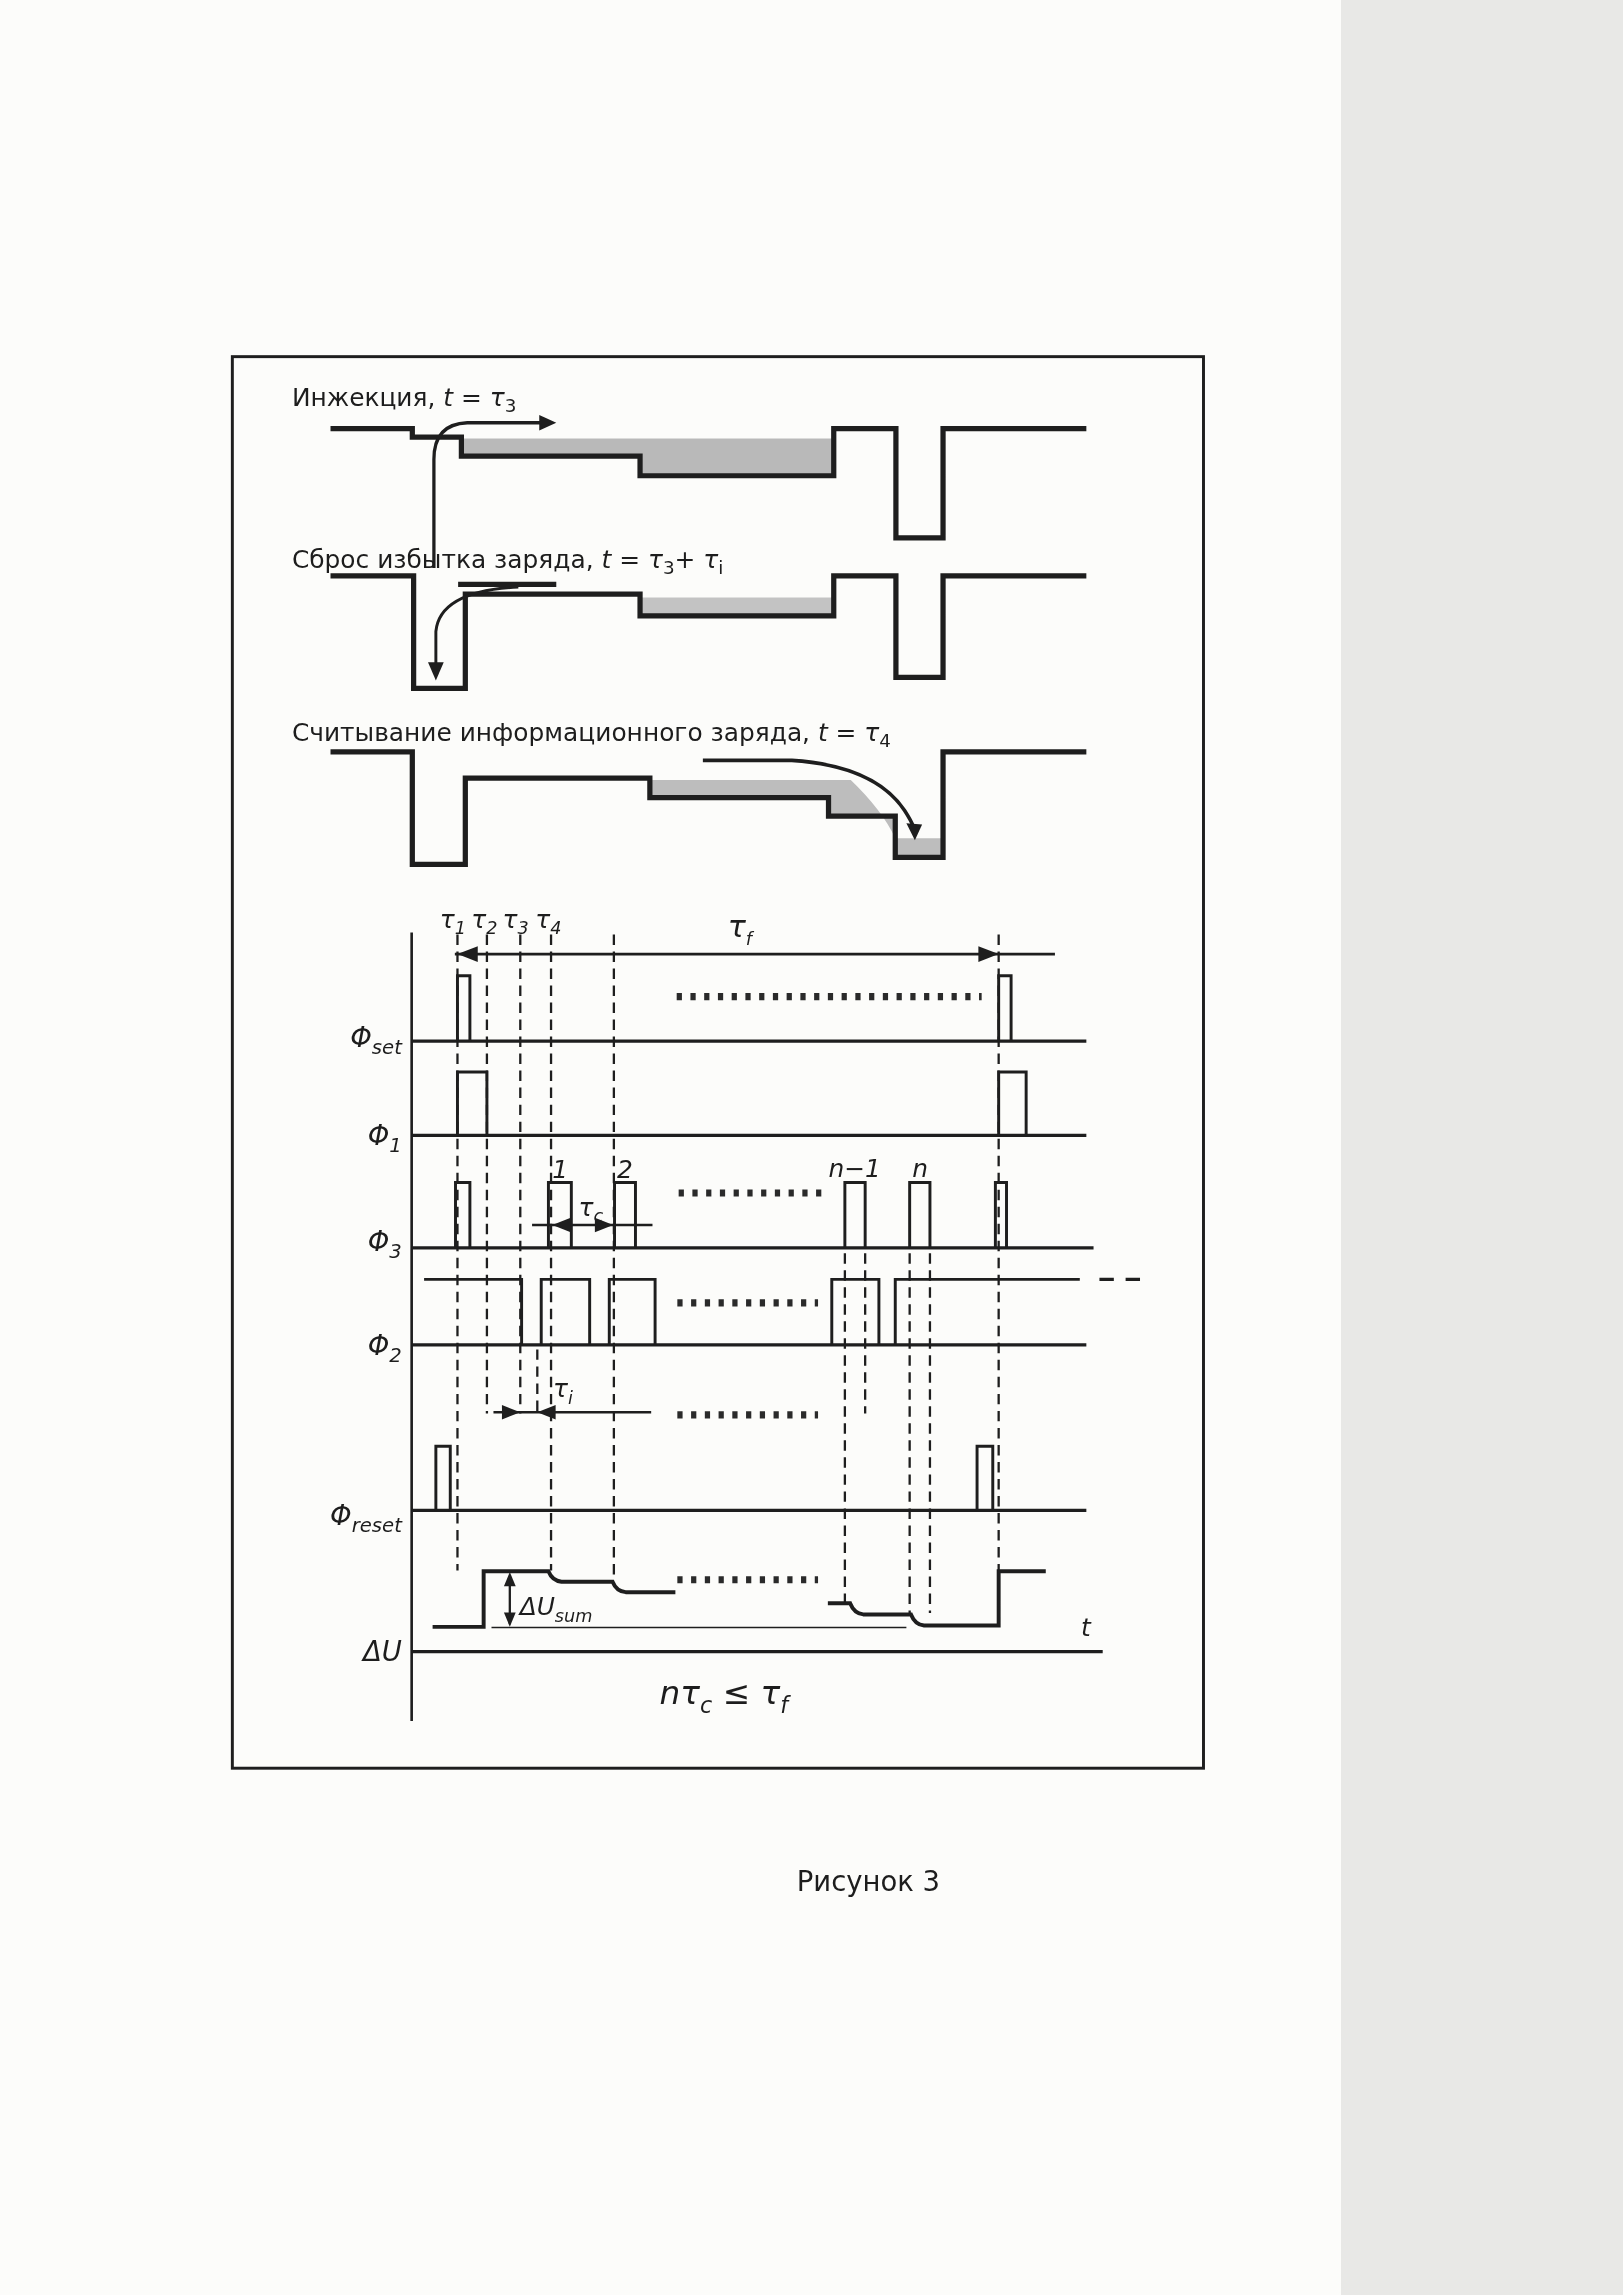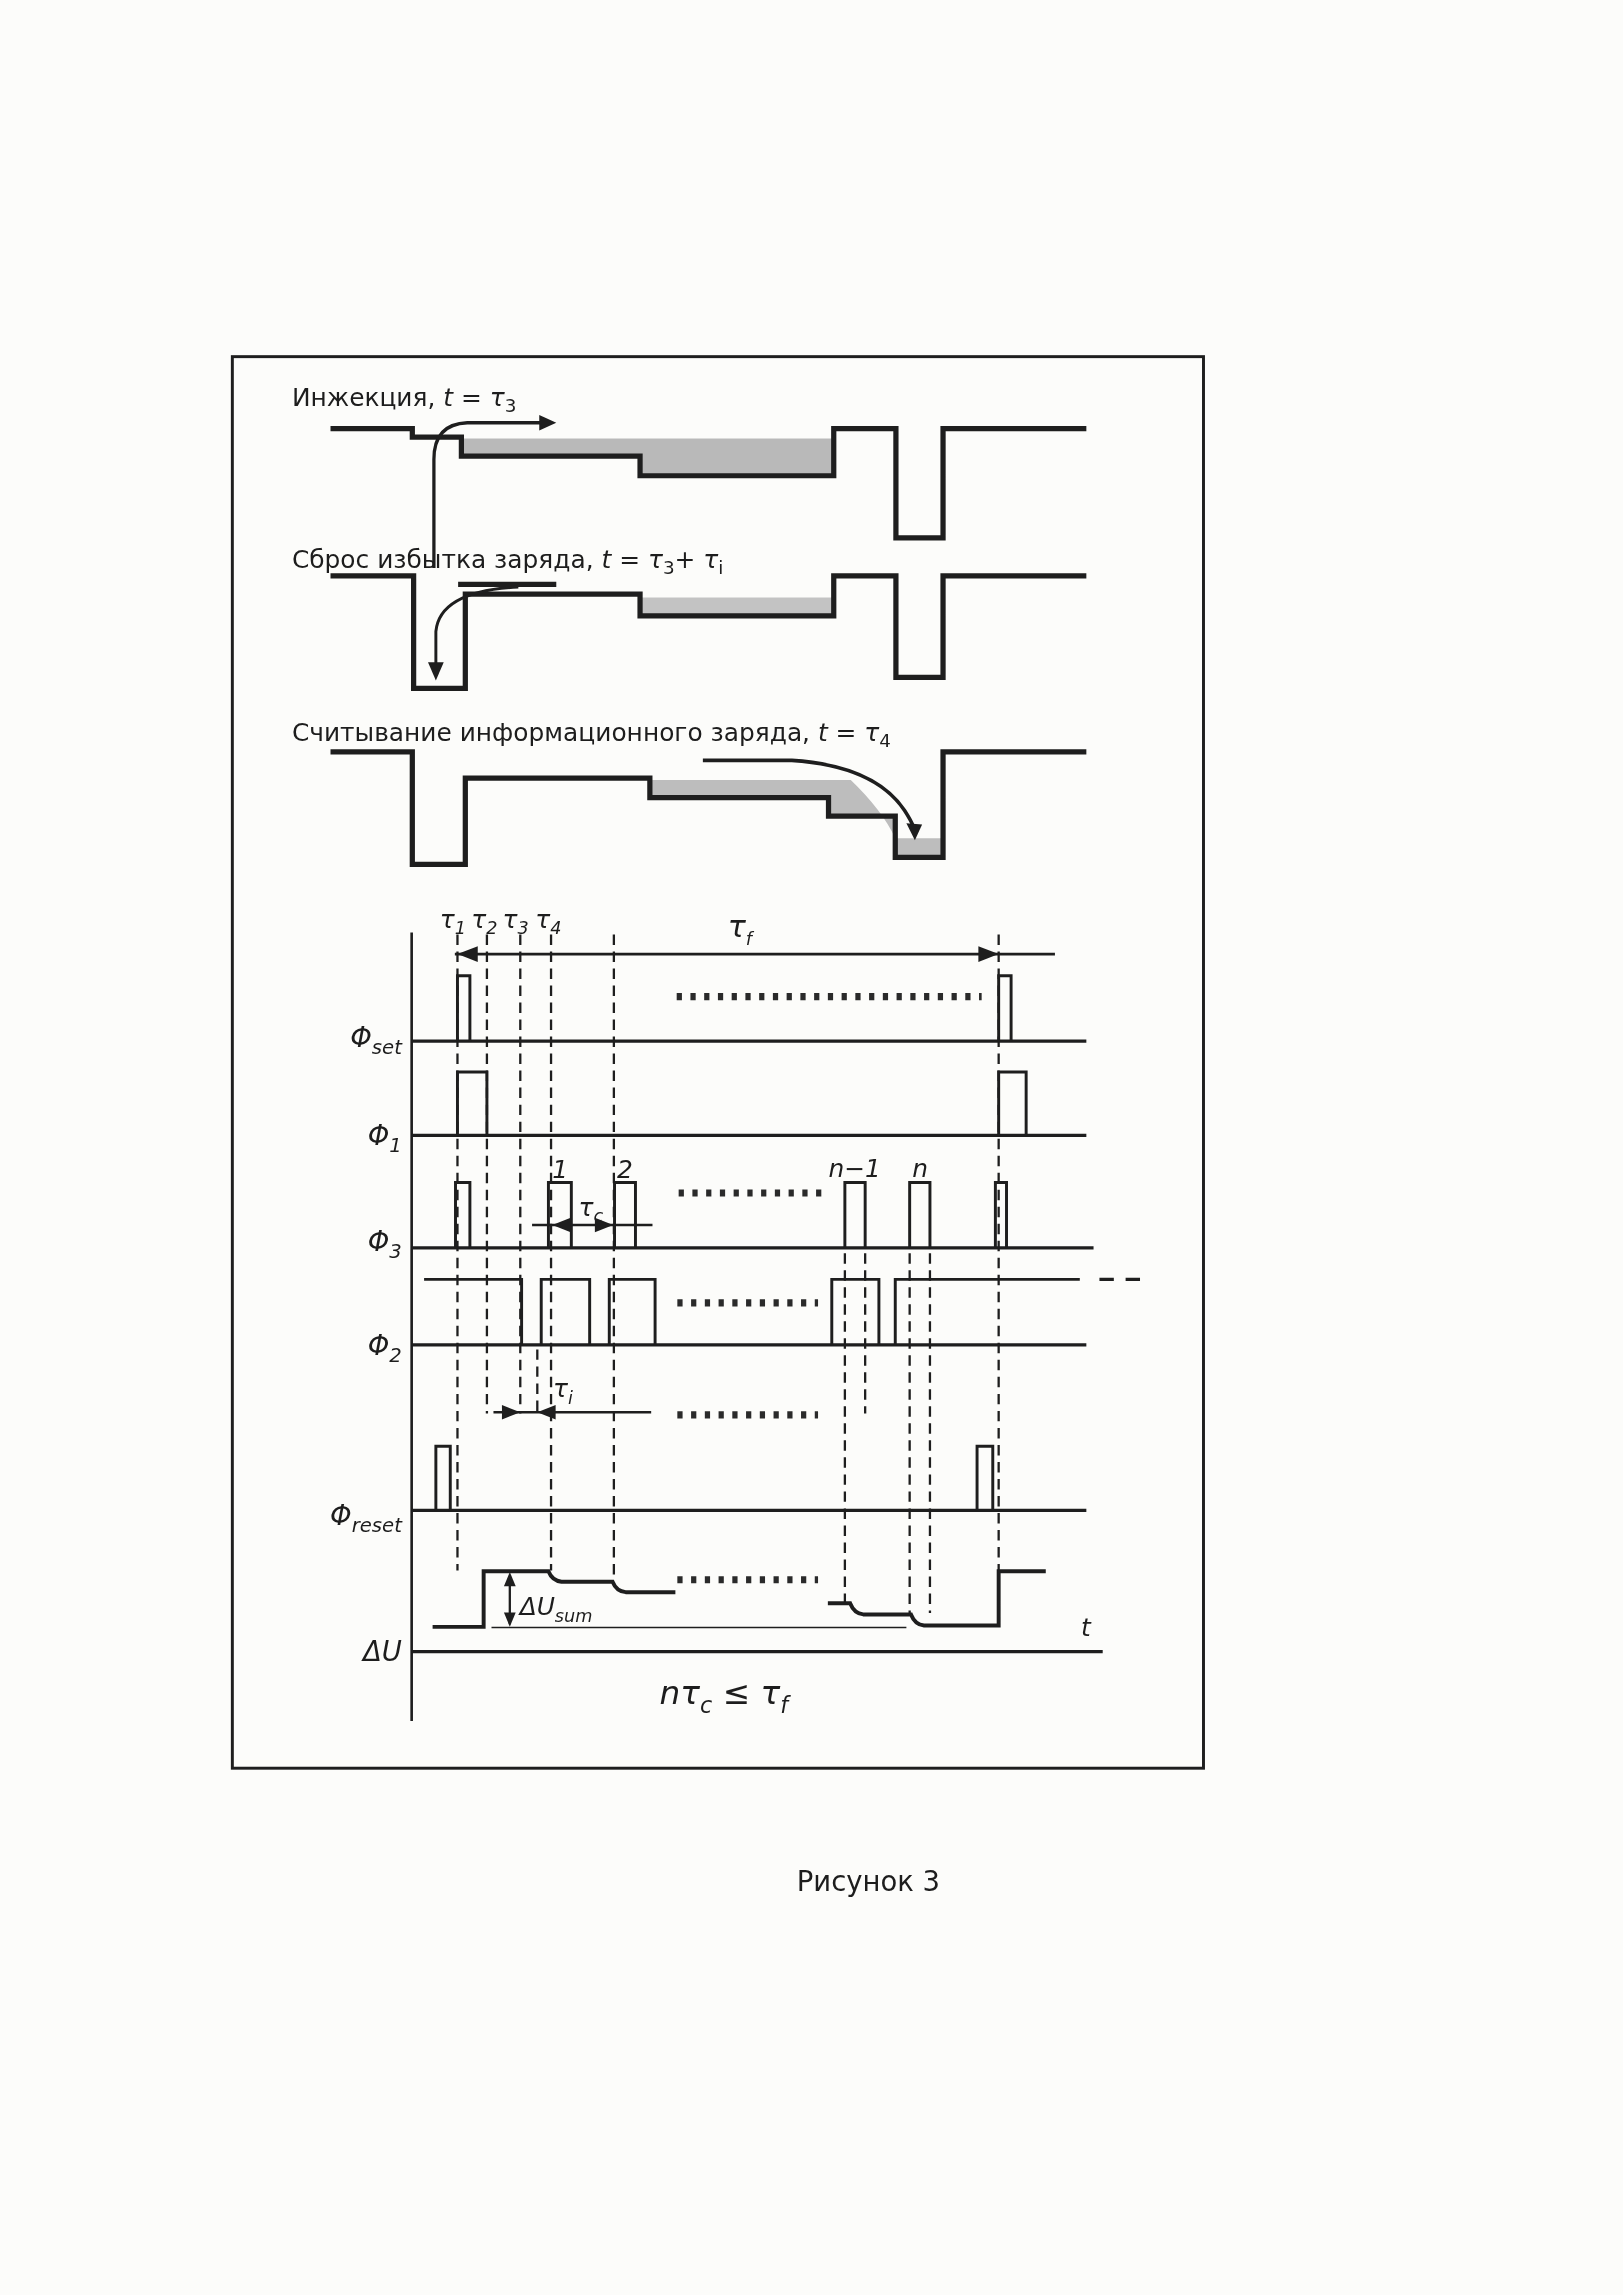--- a/index.html
+++ b/index.html
@@ -1,18 +1,18 @@
 <!DOCTYPE html>
 <html style="font-size:10.5px"><head>
 <meta charset="utf-8">
 <style>
   html,body{margin:0;padding:0;background:#e8e8e6;}
   .page{
     position:relative;
-    width:1623px;height:2295px;
+    width:1341px;height:2295px;
     background:#fcfcfa;
     font-family:"DejaVu Sans","Liberation Sans",sans-serif;
     overflow:hidden;
   }
   svg text{fill:#1d1d1d;}
   .panel-title{font-size:38px;}
   .mathit{font-style:italic;}
   .sub{font-size:28px;}
   .rowlab{font-size:42px;font-style:italic;}
   .rowsub{font-size:30px;font-style:italic;}

